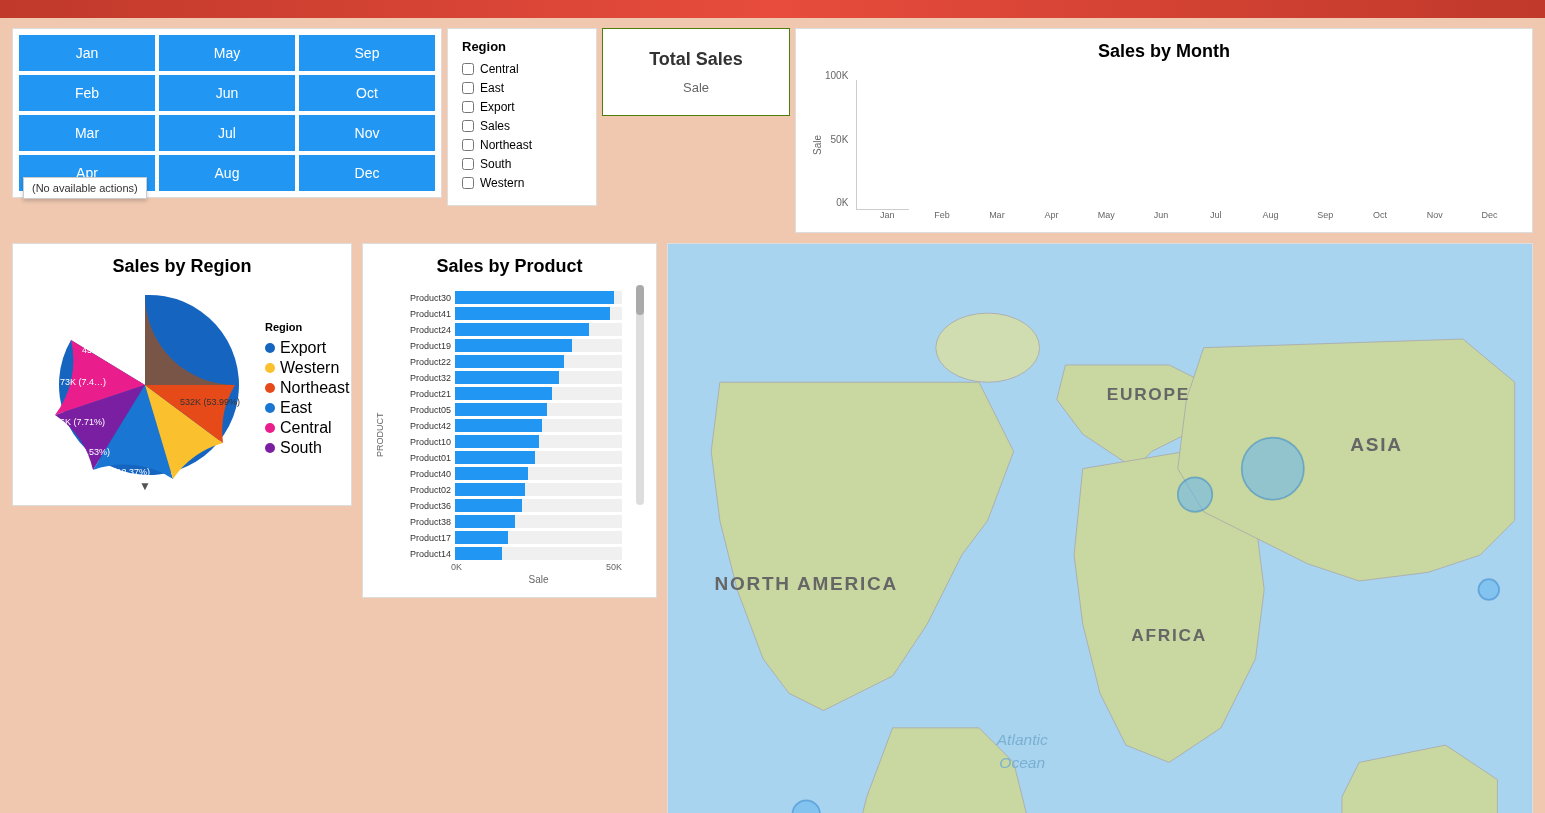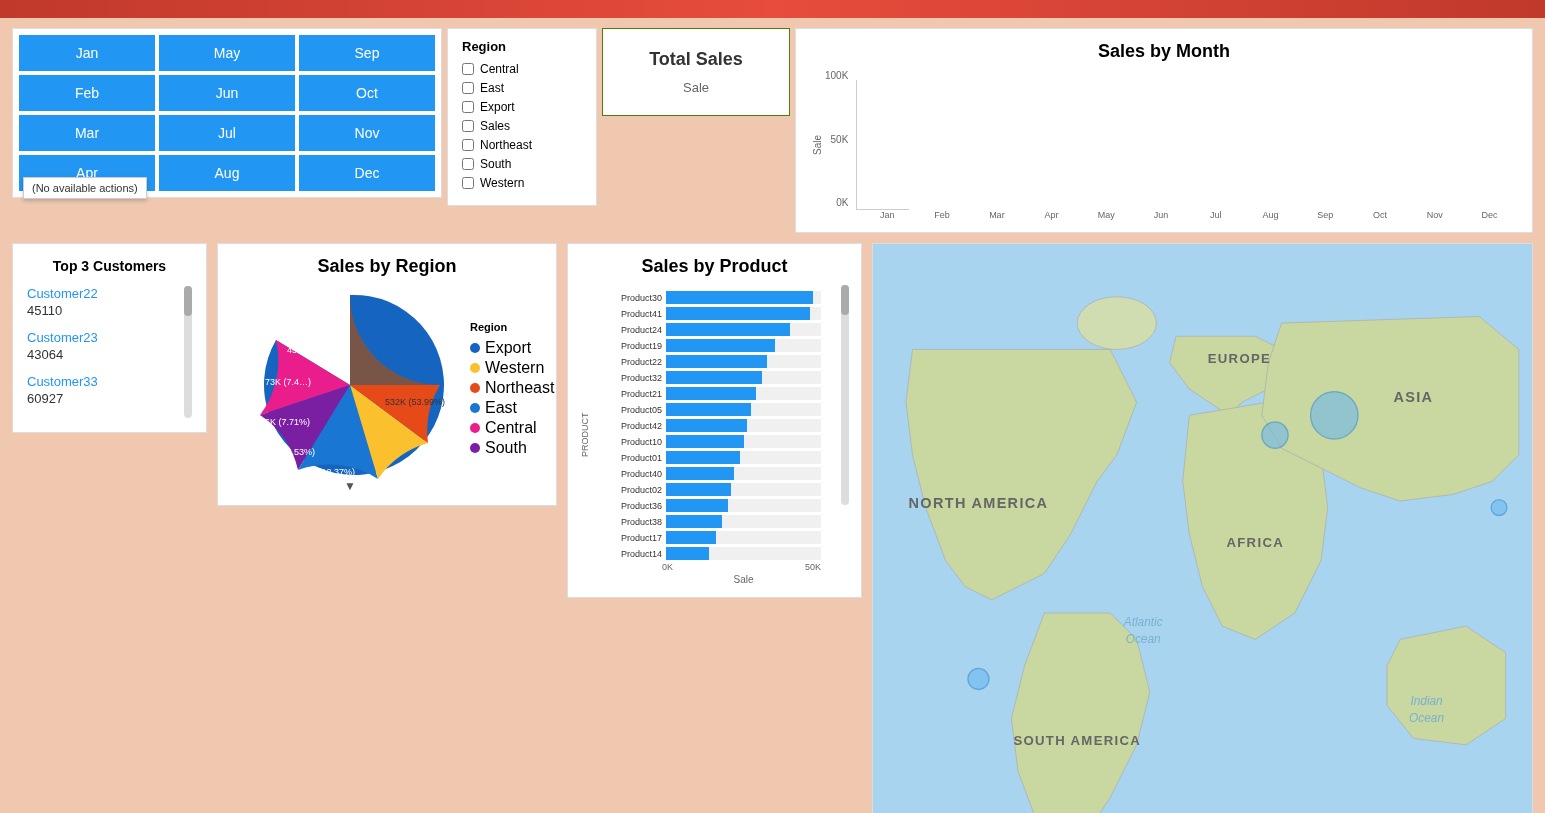--- a/index.html
+++ b/index.html
@@ -274,21 +274,21 @@
     }
     .hbar-ylabel {
       font-size: 9px;
       color: #666;
       writing-mode: vertical-lr;
       transform: rotate(180deg);
       text-align: center;
     }
     .hbar-area {
       display: flex;
-      gap: 20px;
+      gap: 14px;
     }
     .scroll-bar-v {
       width: 8px;
       background: #ddd;
       flex-shrink: 0;
       border-radius: 4px;
     }
     .scroll-thumb-v {
       width: 8px;
       height: 30px;
@@ -433,42 +433,20 @@
               <div style="flex: 1 1 0%; text-align: center; font-size: 9px; color: rgb(102, 102, 102); margin-left: 0px;">Dec</div>
             </div>
         </div>
       </div>
     </div>
 
   </div>
 
   <div class="row2">
 
-    <div class="top-customers">
-      <div class="chart-title">Top 3 Customers</div>
-      <div style="display:flex; gap:4px;">
-        <div style="flex:1;">
-          <div class="customer-item">
-            <div class="customer-name">Customer22</div>
-            <div class="customer-value">45110</div>
-          </div>
-          <div class="customer-item">
-            <div class="customer-name">Customer23</div>
-            <div class="customer-value">43064</div>
-          </div>
-          <div class="customer-item">
-            <div class="customer-name">Customer33</div>
-            <div class="customer-value">60927</div>
-          </div>
-        </div>
-        <div class="scroll-bar-v">
-          <div class="scroll-thumb-v"></div>
-        </div>
-      </div>
-    </div>
 
     <div class="sales-region">
       <div class="chart-title">Sales by Region</div>
       <div class="pie-container">
         <div style="position:relative;">
           
           <svg class="pie-svg" width="240" height="200" viewBox="0 0 240 200">
 
             <path d="M120,100 L120,10 A90,90 0 1,1 46,55 Z" fill="#1565c0"></path>
 

